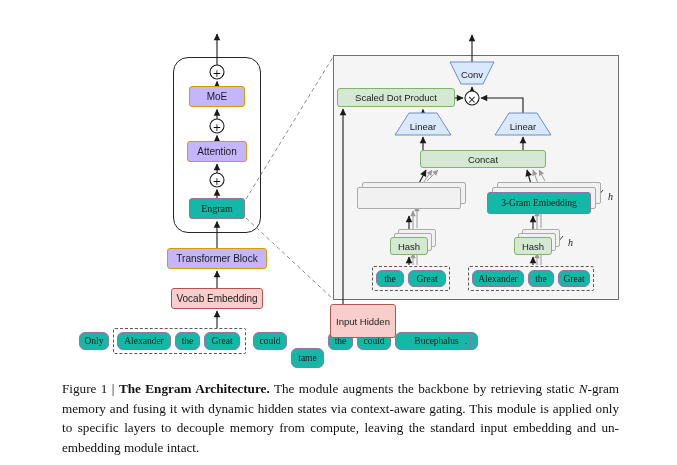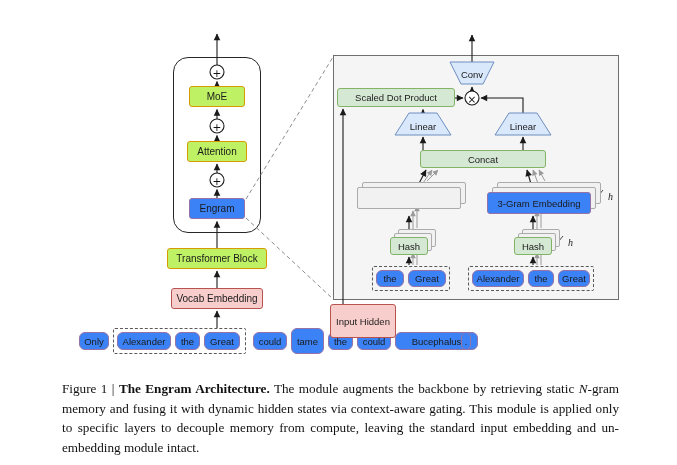--- a/index.html
+++ b/index.html
@@ -5,22 +5,22 @@
   * { margin:0; padding:0; box-sizing:border-box; }
   html,body { background:#ffffff; }
   .fig { position:relative; width:677px; height:465px; background:#fff; overflow:hidden;
          font-family:"Liberation Sans", sans-serif; }
   .abs { position:absolute; }
   .wires { position:absolute; left:0; top:0; }
   .panel { background:#f5f5f5; border:1px solid #6f6f6f; }
   .node { border:1px solid; border-radius:3px; display:flex; align-items:center; justify-content:center;
           font-size:10px; color:#1a1a1a; white-space:nowrap; }
   .pink   { background:#f8cecc; border-color:#b85450; }
-  .orange { background:#bef264; border-color:#d79b00; }
-  .purple { background:#3b82f6; border-color:#9673a6; }
+  .orange { background:#c4b5fd; border-color:#d79b00; }
+  .purple { background:#14b8a6; border-color:#9673a6;font-family:Liberation Serif, serif; }
   .green  { background:#d5e8d4; border-color:#82b366; }
   .stackback { position:absolute; background:#f1f1f1; border:1px solid #ababab; border-radius:2px; }
   .token { font-size:9.5px; border-radius:6px; }
   .dashed { position:absolute; border:1px dashed #595959; border-radius:2px; }
   .outline { border:1.2px solid #262626; border-radius:15px; }
   .svglbl { font-family:"Liberation Sans", sans-serif; font-size:9.5px; fill:#1a1a1a; }
   .op { font-family:"DejaVu Sans", sans-serif; font-size:10.5px; fill:#111; }
   .hlbl { font-family:"Liberation Serif", serif; font-style:italic; font-size:10px; fill:#222; }
   .caption { position:absolute; left:62px; top:379px; width:557px; color:#111;
              font-family:"Liberation Serif", serif; font-size:13.2px; line-height:19.6px; text-align:justify; }
@@ -138,21 +138,21 @@
     </div>
   <div class="abs node purple token" style="left:175px;top:332px;width:25px;height:18px">
     <span>the</span>
     </div>
   <div class="abs node purple token" style="left:204px;top:332px;width:36px;height:18px">
     <span>Great</span>
     </div>
   <div class="abs node purple token" style="left:253px;top:332px;width:34px;height:18px">
     <span>could</span>
     </div>
-  <div class="abs node purple token" style="left:291px;top:328px;width:33px;height:26px">
+  <div class="abs node purple token" style="left:291px;top:348px;width:33px;height:20px">
     <span>tame</span>
     </div>
   <div class="abs node purple token" style="left:328px;top:332px;width:25px;height:18px">
     <span>the</span>
     </div>
   <div class="abs node purple token" style="left:357px;top:332px;width:34px;height:18px">
     <span>could</span>
     </div>
   <div class="abs node purple token" style="left:395px;top:332px;width:83px;height:18px">
     <span>Bucephalus</span>

